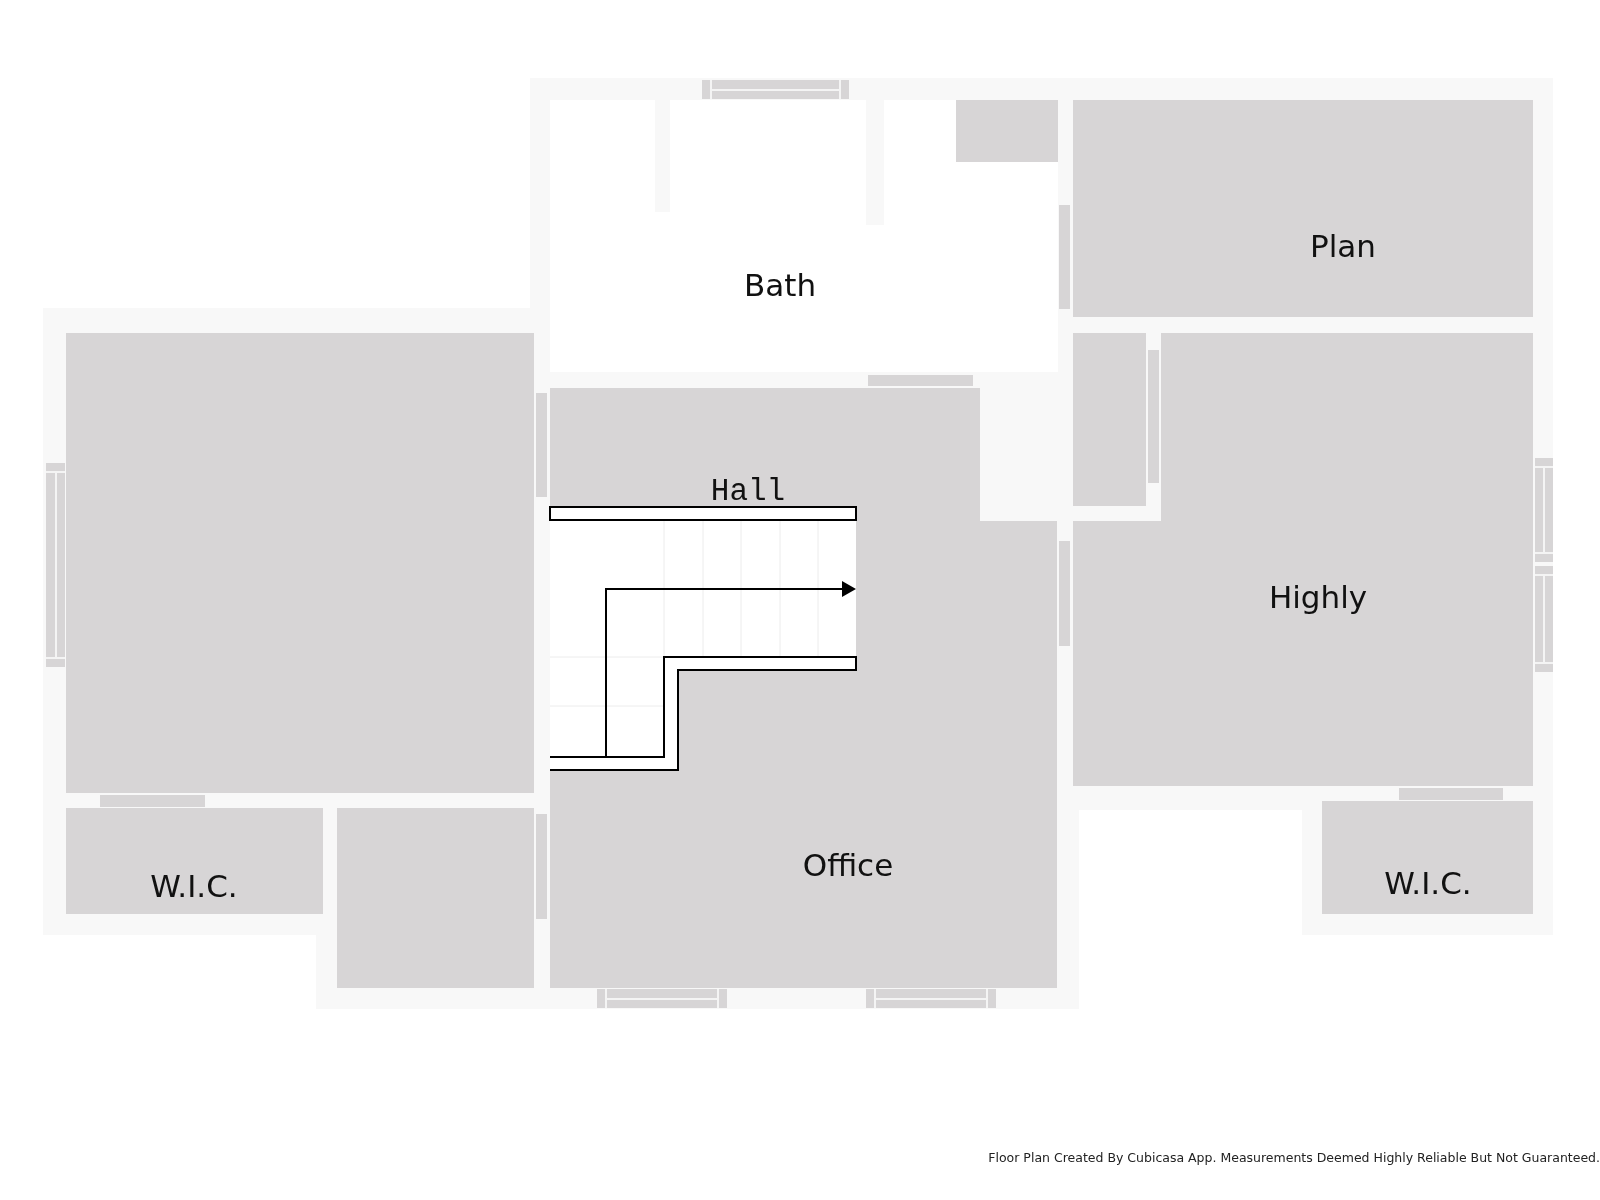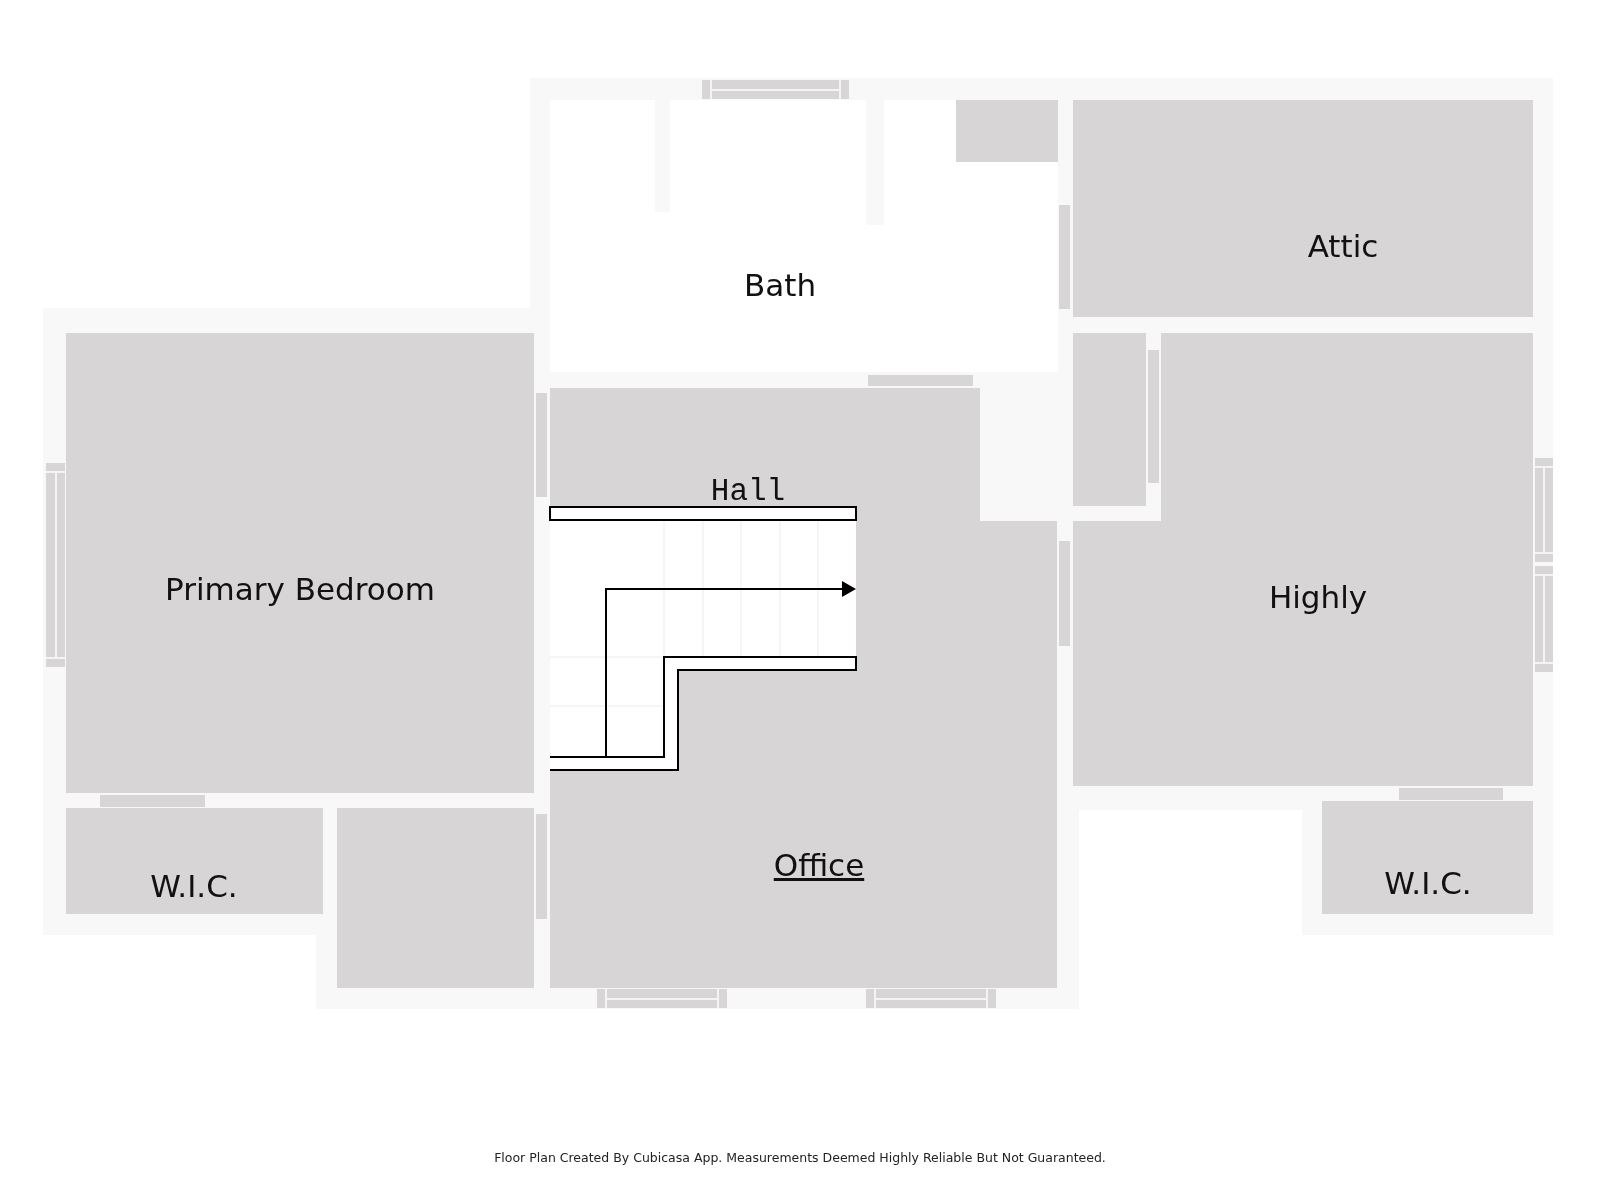--- a/index.html
+++ b/index.html
@@ -12,21 +12,21 @@
   .door { position: absolute; background: #d7d5d6; }
   .window { position: absolute; background: #d7d5d6; }
   .window.h::before { content: ""; position: absolute; left: 10px; right: 10px; top: 45%; height: 2px; background: #f4f4f4; }
   .window.h::after  { content: ""; position: absolute; left: 8px; right: 8px; top: 0; bottom: 0;
                       border-left: 2px solid #f4f4f4; border-right: 2px solid #f4f4f4; }
   .window.v::before { content: ""; position: absolute; top: 10px; bottom: 10px; left: 45%; width: 2px; background: #f4f4f4; }
   .window.v::after  { content: ""; position: absolute; top: 8px; bottom: 8px; left: 0; right: 0;
                       border-top: 2px solid #f4f4f4; border-bottom: 2px solid #f4f4f4; }
   .label { position: absolute; color: #111111; font-size: 31px; white-space: nowrap;
            transform: translate(-50%, -50%); font-family: "DejaVu Sans", sans-serif; }
-  .footer { position: absolute; left: 0; width: 1600px; top: 1150px; text-align: center;
+  .footer { position: absolute; left: 0; width: 1600px; top: 1150px; text-align: right;
             font-size: 12.5px; color: #222; font-family: "DejaVu Sans", sans-serif; }
   svg.stairs { position: absolute; left: 0; top: 0; }
 </style>
 </head>
 <body>
 
 <div id="plan">
 
   <div class="wall" style="left:530px;top:78px;width:1023px;height:857px;"></div>
   <div class="wall" style="left:43px;top:308px;width:500px;height:627px;"></div>
@@ -35,40 +35,39 @@
   <div class="white" style="left:1079px;top:810px;width:223px;height:200px;"></div>
 
   <div class="white" style="left:550px;top:100px;width:508px;height:272px;"></div>
   <div class="wall" style="left:655px;top:100px;width:15px;height:112px;"></div>
   <div class="wall" style="left:866px;top:100px;width:18px;height:125px;"></div>
   <div class="room" style="left:956px;top:100px;width:102px;height:62px;"></div>
   <div class="wall" style="left:980px;top:372px;width:78px;height:149px;"></div>
   <div class="label" style="left:780px;top:285px;">Bath</div>
 
   <div class="room" style="left:1073px;top:100px;width:460px;height:217px;"></div>
-  <div class="label" style="left:1343px;top:246px;">Attic</div>
+  <div class="label" style="left:1343px;top:246px;">Plan</div>
 
   <div class="room" style="left:1073px;top:333px;width:73px;height:173px;"></div>
 
   <div class="room" style="left:1161px;top:333px;width:372px;height:453px;"></div>
   <div class="room" style="left:1073px;top:521px;width:100px;height:265px;"></div>
   <div class="label" style="left:1318px;top:597px;">Highly</div>
 
   <div class="room" style="left:66px;top:333px;width:468px;height:460px;"></div>
-  <div class="label" style="left:300px;top:589px;">Primary Bedroom</div>
 
   <div class="room" style="left:66px;top:808px;width:257px;height:106px;"></div>
   <div class="label" style="left:194px;top:886px;">W.I.C.</div>
 
   <div class="room" style="left:337px;top:808px;width:197px;height:180px;"></div>
 
   <div class="room" style="left:550px;top:388px;width:430px;height:600px;"></div>
   <div class="room" style="left:550px;top:521px;width:507px;height:467px;"></div>
   <div class="label" style="left:748px;top:491px;font-family:Liberation Mono, monospace;">Hall</div>
-  <div class="label" style="left:819px;top:865px;text-decoration:underline;">Office</div>
+  <div class="label" style="left:848px;top:865px;">Office</div>
 
   <div class="room" style="left:1322px;top:801px;width:211px;height:113px;"></div>
   <div class="label" style="left:1428px;top:883px;">W.I.C.</div>
 
   <div class="door" style="left:868px;top:375px;width:105px;height:11px;"></div>
   <div class="door" style="left:536px;top:393px;width:11px;height:104px;"></div>
   <div class="door" style="left:536px;top:814px;width:11px;height:105px;"></div>
   <div class="door" style="left:1059px;top:541px;width:11px;height:105px;"></div>
   <div class="door" style="left:1059px;top:205px;width:11px;height:104px;"></div>
   <div class="door" style="left:1148px;top:350px;width:11px;height:133px;"></div>

